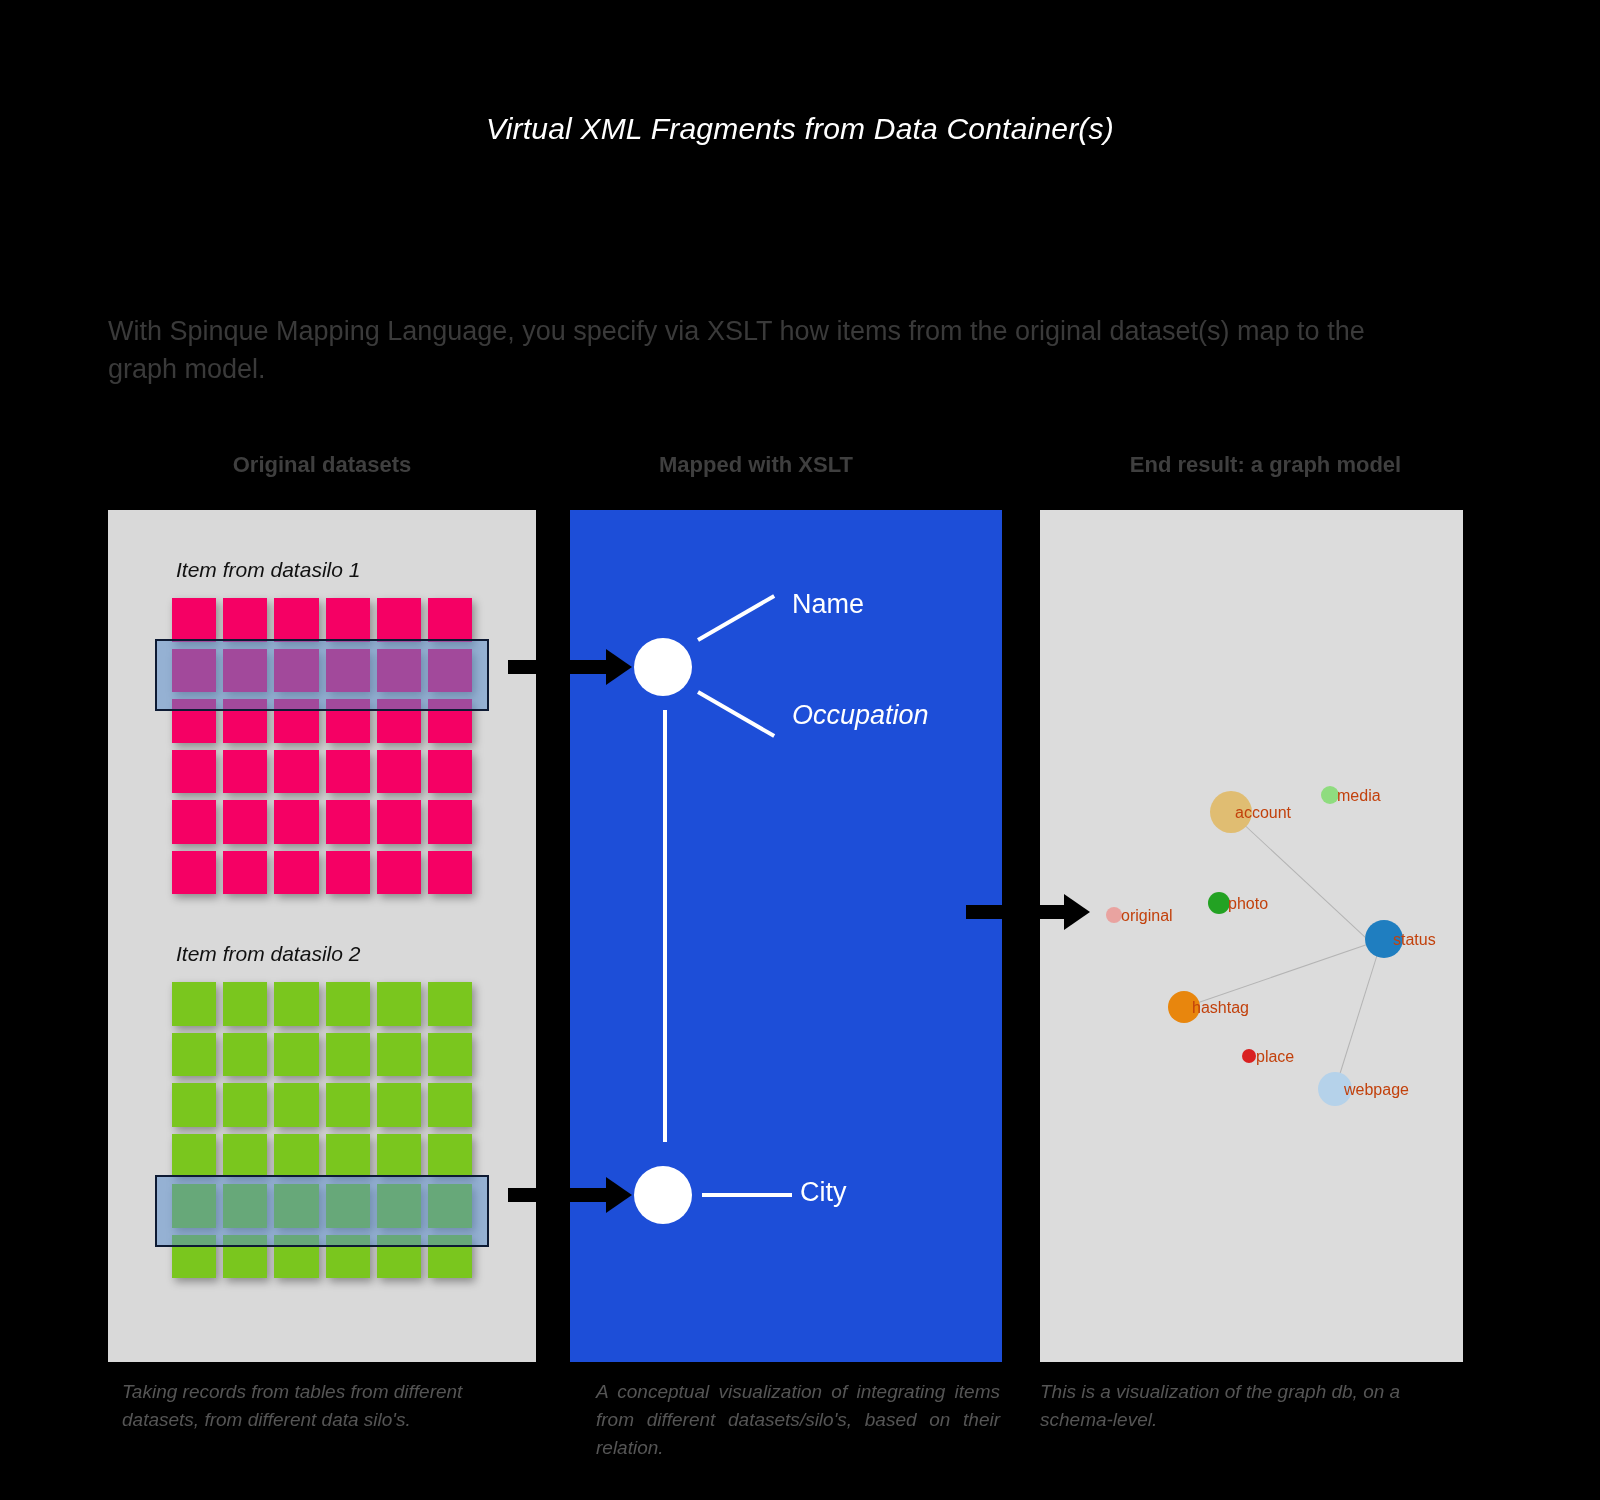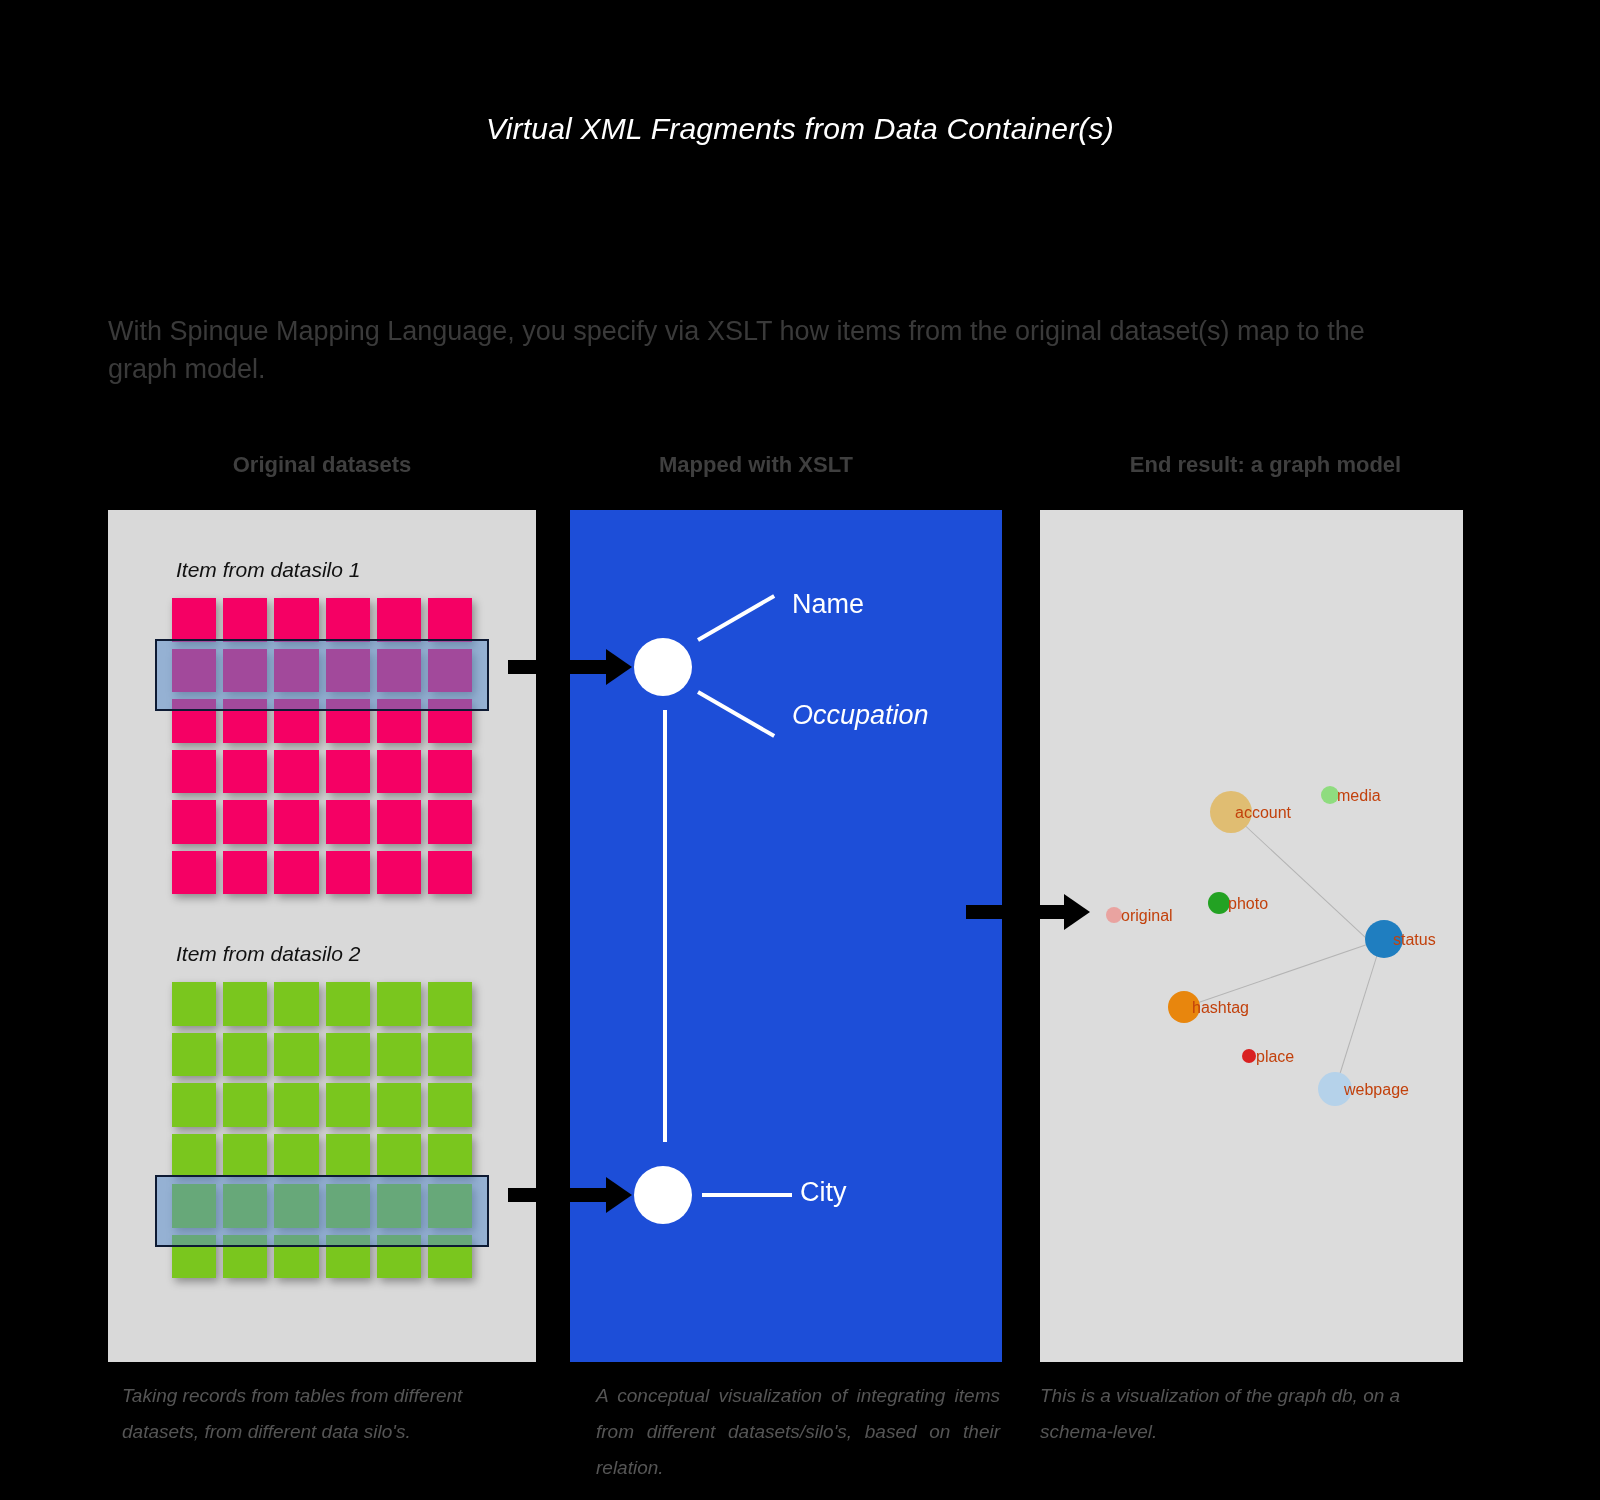--- a/index.html
+++ b/index.html
@@ -122,21 +122,21 @@
     background: #b4b4b4;
     transform-origin: 0 50%;
   }
 
   
   .caption {
     position: absolute; top: 1378px;
     color: #555555;
     font-size: 19px;
     font-style: italic;
-    line-height: 36px;
+    line-height: 28px;
   }
   .caption.cap1 { left: 122px; width: 420px; text-align: left; }
   .caption.cap2 { left: 596px; width: 404px; text-align: justify; }
   .caption.cap3 { left: 1040px; width: 420px; text-align: left; }
 </style>
 </head>
 <body>
 
 <div id="stage">
 

